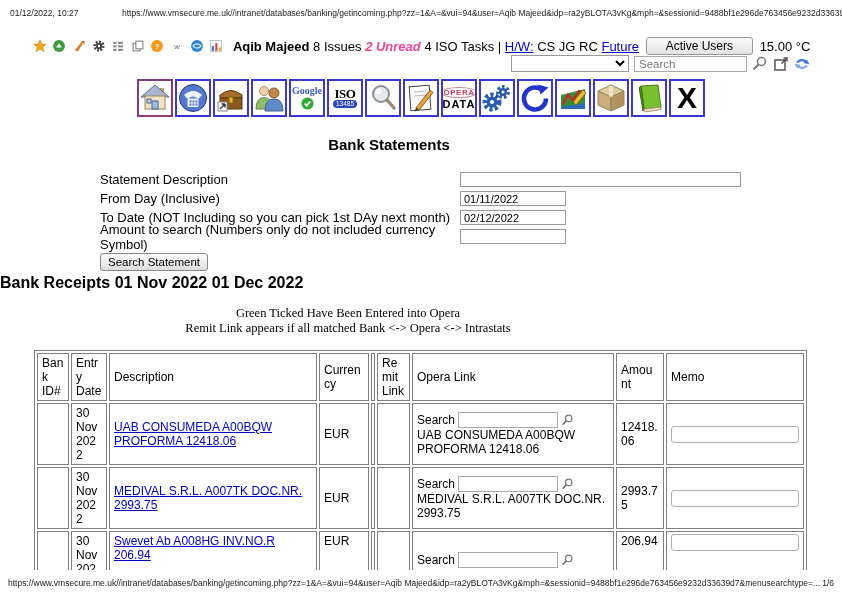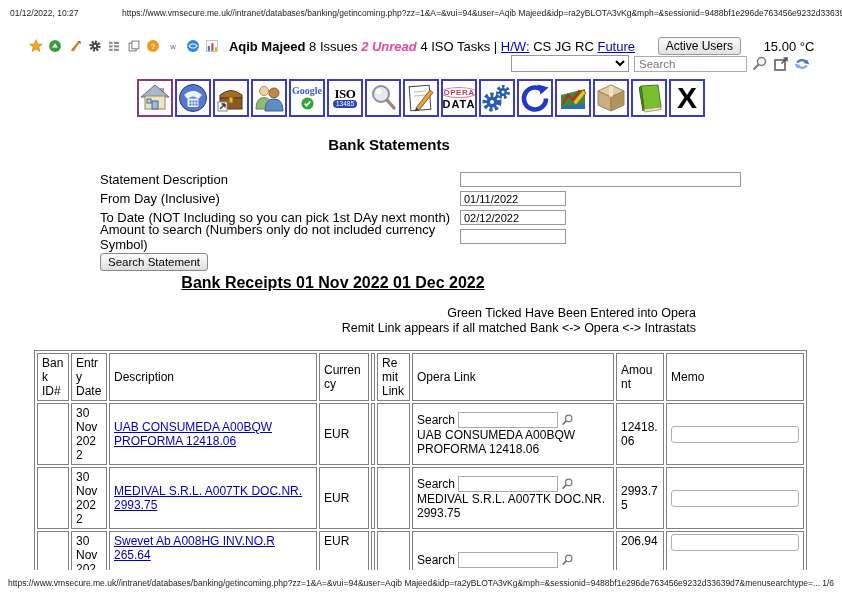--- a/index.html
+++ b/index.html
@@ -19,22 +19,22 @@
 
   
   .toolbar { position:absolute; top:37px; left:0; width:842px; text-align:center;
     font-size:13px; white-space:nowrap; }
   .toolbar > * { vertical-align:middle; }
   .mini-icon { display:inline-block; width:14px; height:14px; margin:0 1px; }
   .mini-icon svg { width:14px; height:14px; display:block; }
   .t-user { font-weight:bold; margin-left:5px; }
   .t-unread { color:#ec4899; font-weight:bold; font-style:italic; }
   .t-link { color:#0000cc; text-decoration:underline; cursor:pointer; }
-  .t-btn { font-family:"Liberation Sans", sans-serif; font-size:12px; padding:1px 7px;
-    background:linear-gradient(#fbfbfb,#e2e2e2); border:1px solid #999; border-radius:3px; margin:0 19px; }
+  .t-btn { font-family:"Liberation Sans", sans-serif; font-size:12px; padding:1px 19px;
+    background:linear-gradient(#fbfbfb,#e2e2e2); border:1px solid #999; border-radius:3px; margin:0 3px; }
 
   
   .searchbar { position:absolute; top:55px; left:511px; display:flex; align-items:center; gap:5px; }
   .searchbar select { width:118px; height:17px; font-size:11px; border:1px solid #999; background:#fff;
     font-family:"Liberation Sans", sans-serif; }
   .searchbar input { width:113px; height:16px; font-size:11.5px; border:1px solid #aaa; padding:1px 4px;
     font-family:"Liberation Sans", sans-serif; }
   .sb-icon { width:16px; height:16px; cursor:pointer; }
 
   
@@ -48,24 +48,24 @@
   .iso-word { font-family:"Liberation Serif", serif; font-size:13px; font-weight:900; line-height:12px; letter-spacing:-0.5px; }
   .iso-sub { background:#2a46b8; color:#fff; font-size:6.5px; line-height:8px; padding:0 3px; border-radius:4px; }
   .opera-word { color:#c04060; font-size:8px; font-weight:bold; line-height:9px; letter-spacing:0.5px;
     border:1px solid #d08098; border-radius:50%; padding:0 2px; }
   .data-word { font-size:11px; font-weight:900; letter-spacing:1px; line-height:12px; }
   .x-word { font-size:30px; font-weight:900; line-height:30px; }
 
   
   .h-stmt { position:absolute; top:136px; left:0; width:778px; text-align:center;
     font-size:15px; font-weight:bold; margin:0; }
-  .h-receipts { position:absolute; top:274px; left:0; width:666px; text-align:center;
-    font-size:16px; font-weight:bold; margin:0;text-decoration:underline; }
-  .notes { position:absolute; top:306px; left:0; width:696px; text-align:right;
-    font-size:12.5px; line-height:1.22; }
+  .h-receipts { position:absolute; top:274px; left:0; width:666px; 
+    font-size:16px; font-weight:bold; margin:0; }
+  .notes { position:absolute; top:306px; left:0; width:696px; text-align:center;
+    font-size:12.5px; line-height:1.22;font-family:Liberation Serif, serif; }
 
   
   .form { position:absolute; top:170px; left:100px; font-size:13px; }
   .form-row { display:flex; align-items:center; height:19px; }
   .form-label { width:360px; }
   .form input { height:15px; font-size:11px; border:1px solid #999; padding:1px 3px;
     font-family:"Liberation Sans", sans-serif; }
   .in-wide { width:281px; }
   .in-short { width:106px; }
   .btn-search-stmt { margin-top:7px; font-size:11.5px; padding:2px 7px; cursor:pointer;
@@ -391,21 +391,21 @@
                 </svg>
             </div>
             <div>MEDIVAL S.R.L. A007TK DOC.NR. 2993.75</div>
           </td>
           <td>2993.75</td>
           <td><input class="memo-input" style=""></td>
         </tr>
         <tr class="r3">
           <td></td>
           <td>30 Nov 2022</td>
-          <td><a>Swevet Ab A008HG INV.NO.R 265.64</a></td>
+          <td><a>Swevet Ab A008HG INV.NO.R 206.94</a></td>
           <td>EUR</td>
           <td></td>
           <td></td>
           <td class="opera-pad">
             <div class="opera-line">
               <span>Search</span>
               <input class="opera-input" style="">
               <svg class="mag" viewBox="0 0 16 16">
                   <circle cx="9.5" cy="5.5" r="4" fill="none" stroke="#777" stroke-width="1.5"></circle>
                   <line x1="6.5" y1="8.5" x2="2" y2="13" stroke="#777" stroke-width="2"></line>

